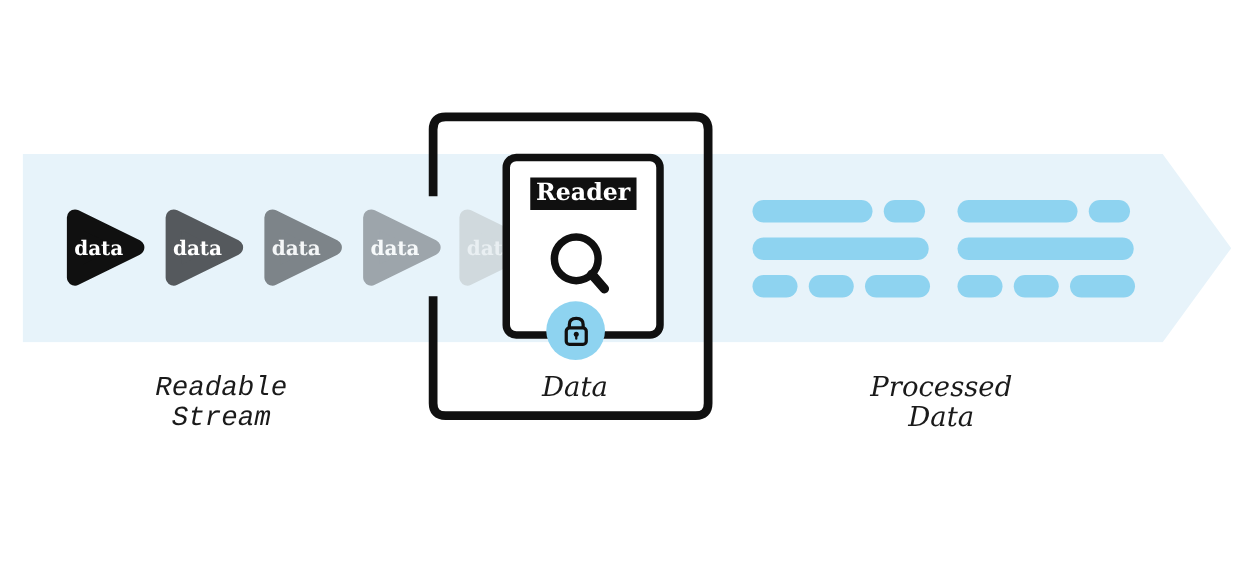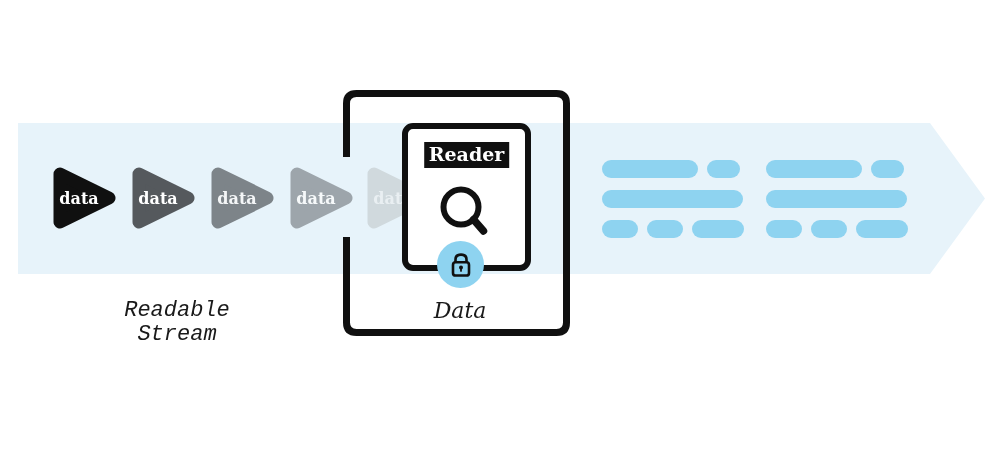--- a/index.html
+++ b/index.html
@@ -145,14 +145,16 @@
       <div class="dash-row">
         <div class="pill" style="width: 36px;"></div>
         <div class="pill" style="width: 36px;"></div>
         <div class="pill" style="width: 52px;"></div>
       </div>
     </div>
 
   <div class="caption cap-readable">Readable
 Stream</div>
   <div class="caption cap-lock">Data</div>
+  <div class="caption cap-processed">Processed
+Data</div>
 
 </div>
 
 </body></html>

